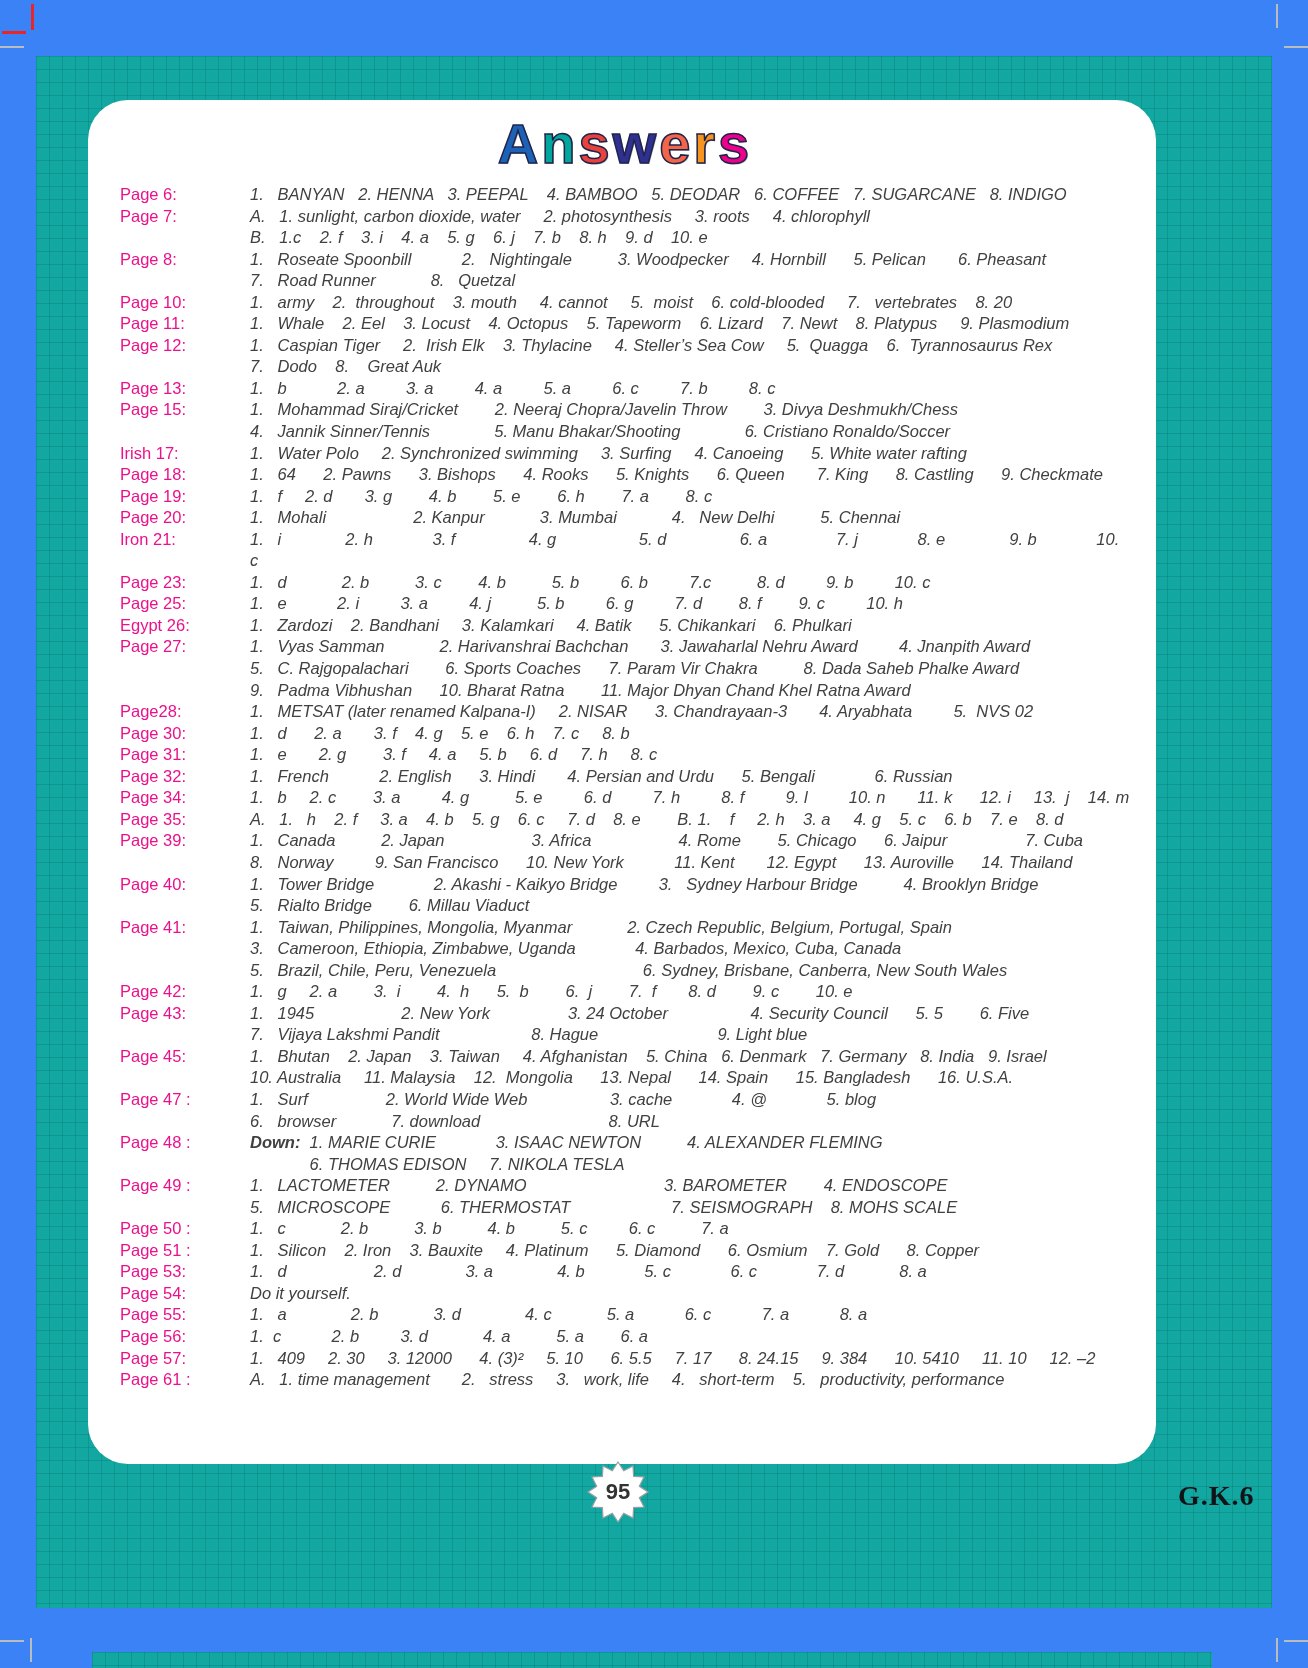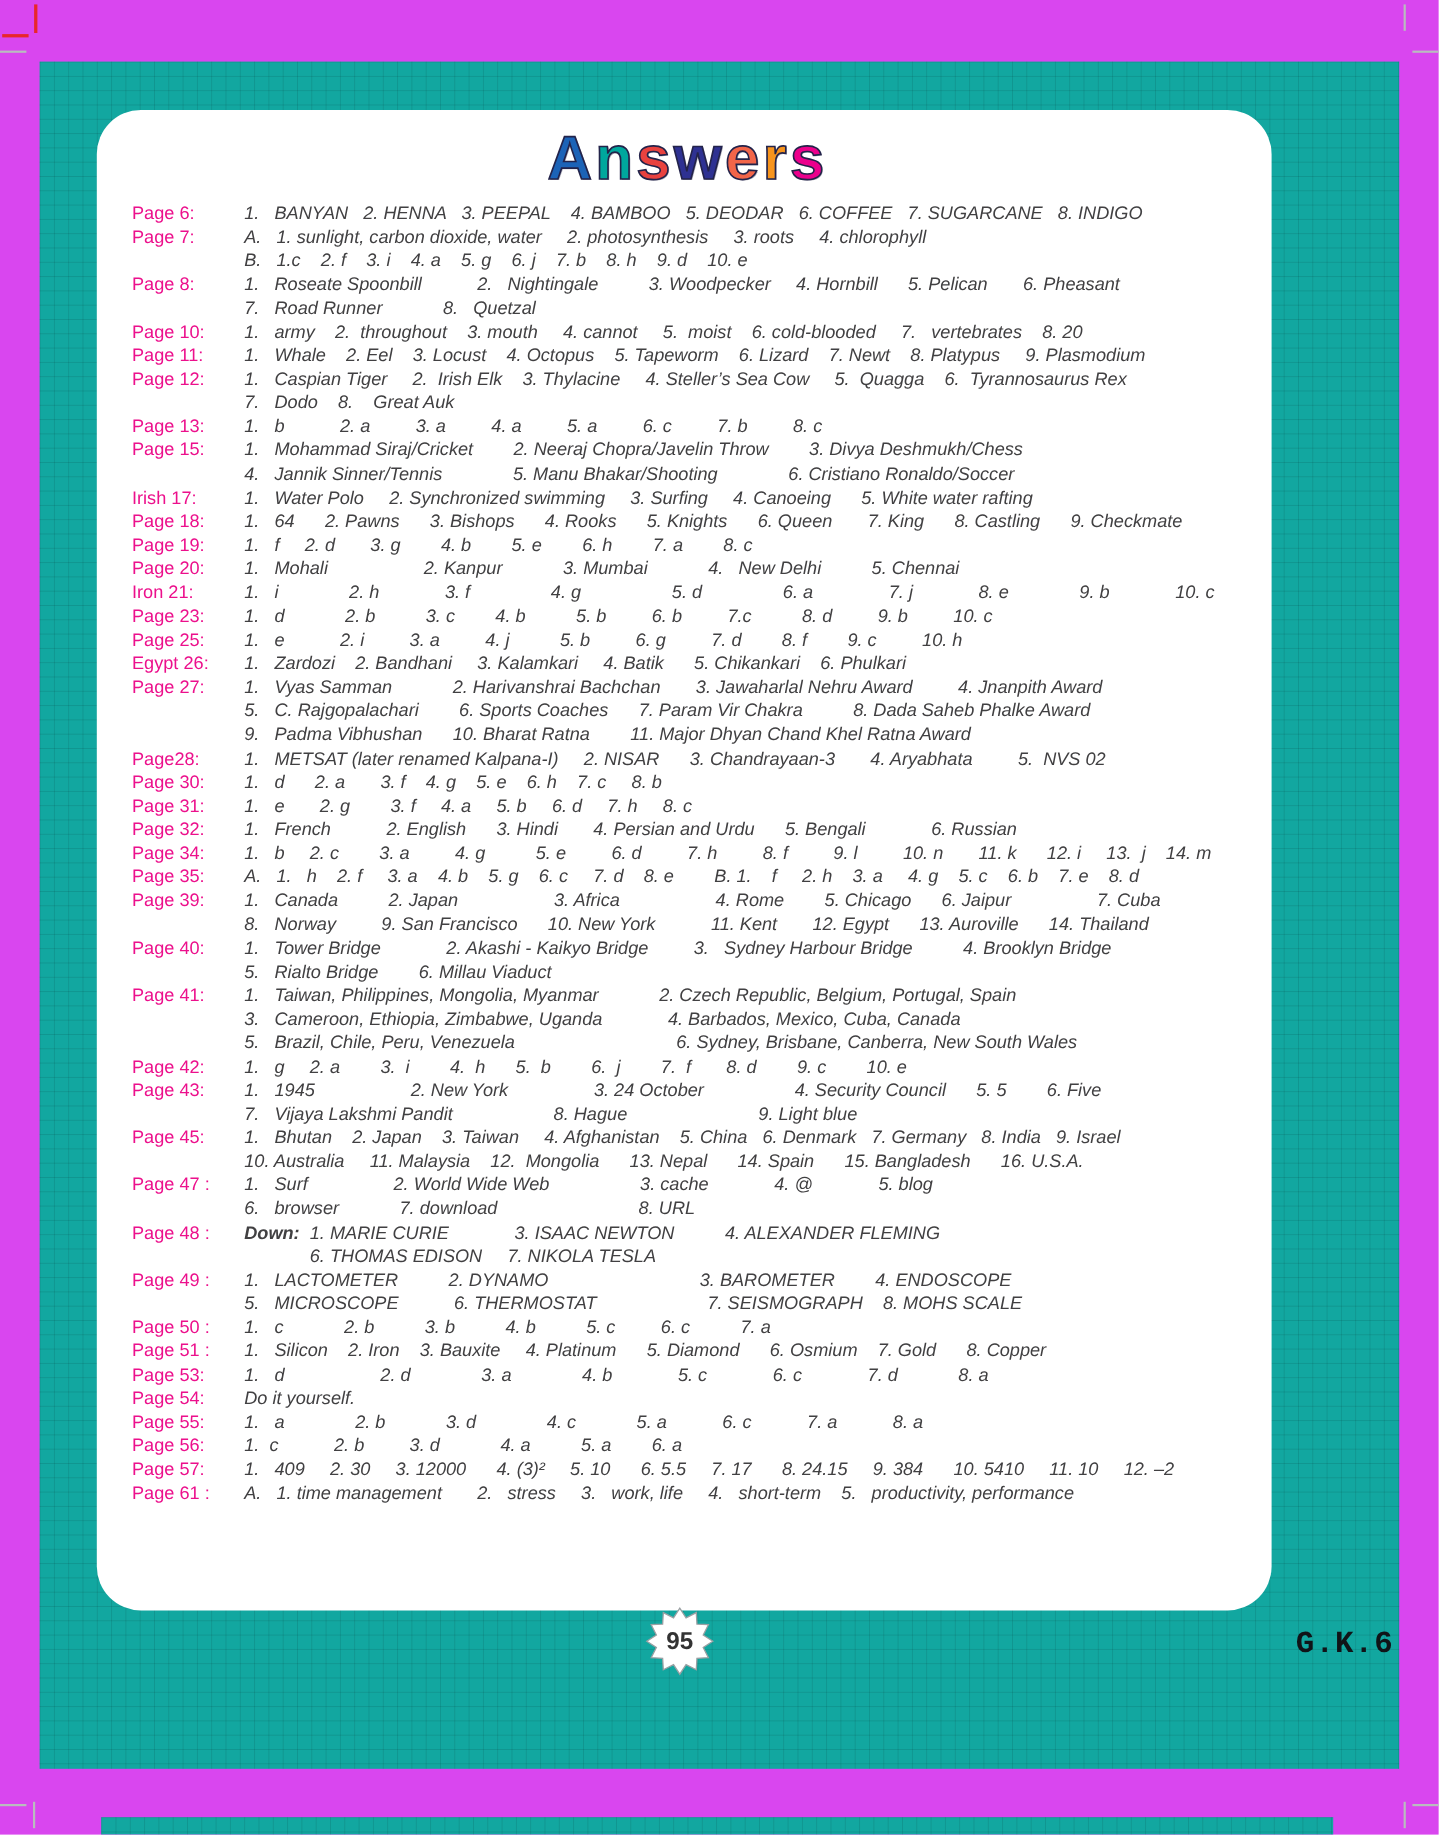--- a/index.html
+++ b/index.html
@@ -1,17 +1,17 @@
 <!DOCTYPE html>
 <html style="--label-color: #ec108c; --answer-color: #414042; --teal: #12a7a0;"><head>
 <meta charset="utf-8">
 <style>
   html,body{margin:0;padding:0;background:#ffffff;}
   .page{
-    position:relative;width:1308px;height:1668px;background:#d946ef;overflow:hidden;
+    position:relative;width:1308px;height:1668px;background:#3b82f6;overflow:hidden;
     font-family:"Liberation Sans",sans-serif;
   }
   
   .grid-bg{
     position:absolute;left:36px;top:56px;width:1236px;height:1552px;
     background-color:var(--teal,#12a7a0);
     background-image:
       linear-gradient(to right, rgba(0,0,0,0.10) 1px, transparent 1px),
       linear-gradient(to bottom, rgba(0,0,0,0.10) 1px, transparent 1px);
     background-size:13px 13px;
@@ -34,39 +34,39 @@
     padding:12px 26px 0 32px;box-sizing:border-box;
   }
   .title{
     text-align:center;font-weight:bold;font-size:56px;line-height:60px;
     letter-spacing:3px;margin:2px 0 10px 0;
     -webkit-text-stroke:1.5px #23234a;
     text-shadow:1px 1px 0 rgba(30,30,60,0.35);
     user-select:none;
   }
   .rows{font-size:16.5px;line-height:21.55px;color:var(--answer-color,#414042);}
-  .row{display:flex;}
+  .row{display:flex;gap:28px;}
   .row-label{
     flex:0 0 102px;color:var(--label-color,#ec108c);
     white-space:pre;
   }
   .row-lines{flex:1;min-width:0;font-style:italic;}
   .row-line{white-space:pre-wrap;}
   .row-line .bold{font-weight:bold;}
   
   .badge{position:absolute;left:576px;top:1460px;width:84px;height:66px;}
   .badge svg{position:absolute;left:0;top:0;}
   .badge-num{
     position:absolute;left:0;top:0;width:84px;height:64px;
     display:flex;align-items:center;justify-content:center;
     font-size:22px;font-weight:bold;color:#333333;
   }
   .book-code{
     position:absolute;left:1178px;top:1480px;
-    font-family:Liberation Mono, monospace;font-weight:bold;
+    font-family:Liberation Serif, serif;font-weight:bold;
     font-size:28px;color:#101418;letter-spacing:1px;
   }
 </style>
 </head>
 <body>
 
 <div class="page">
 
   <div class="grid-bg"></div>
   <div class="grid-strip"></div>

